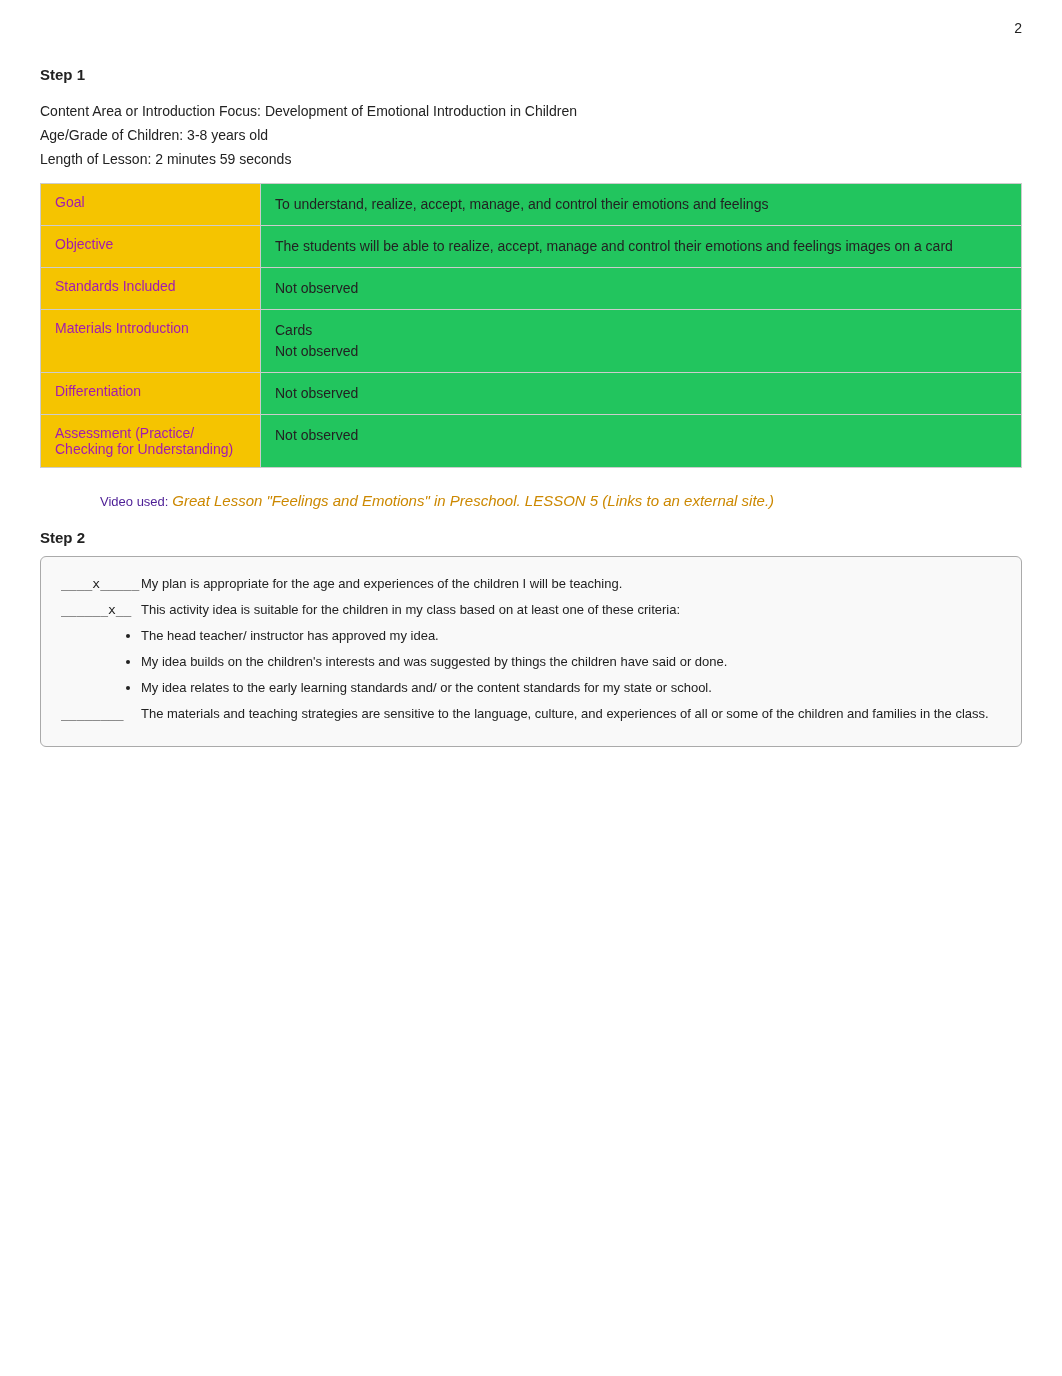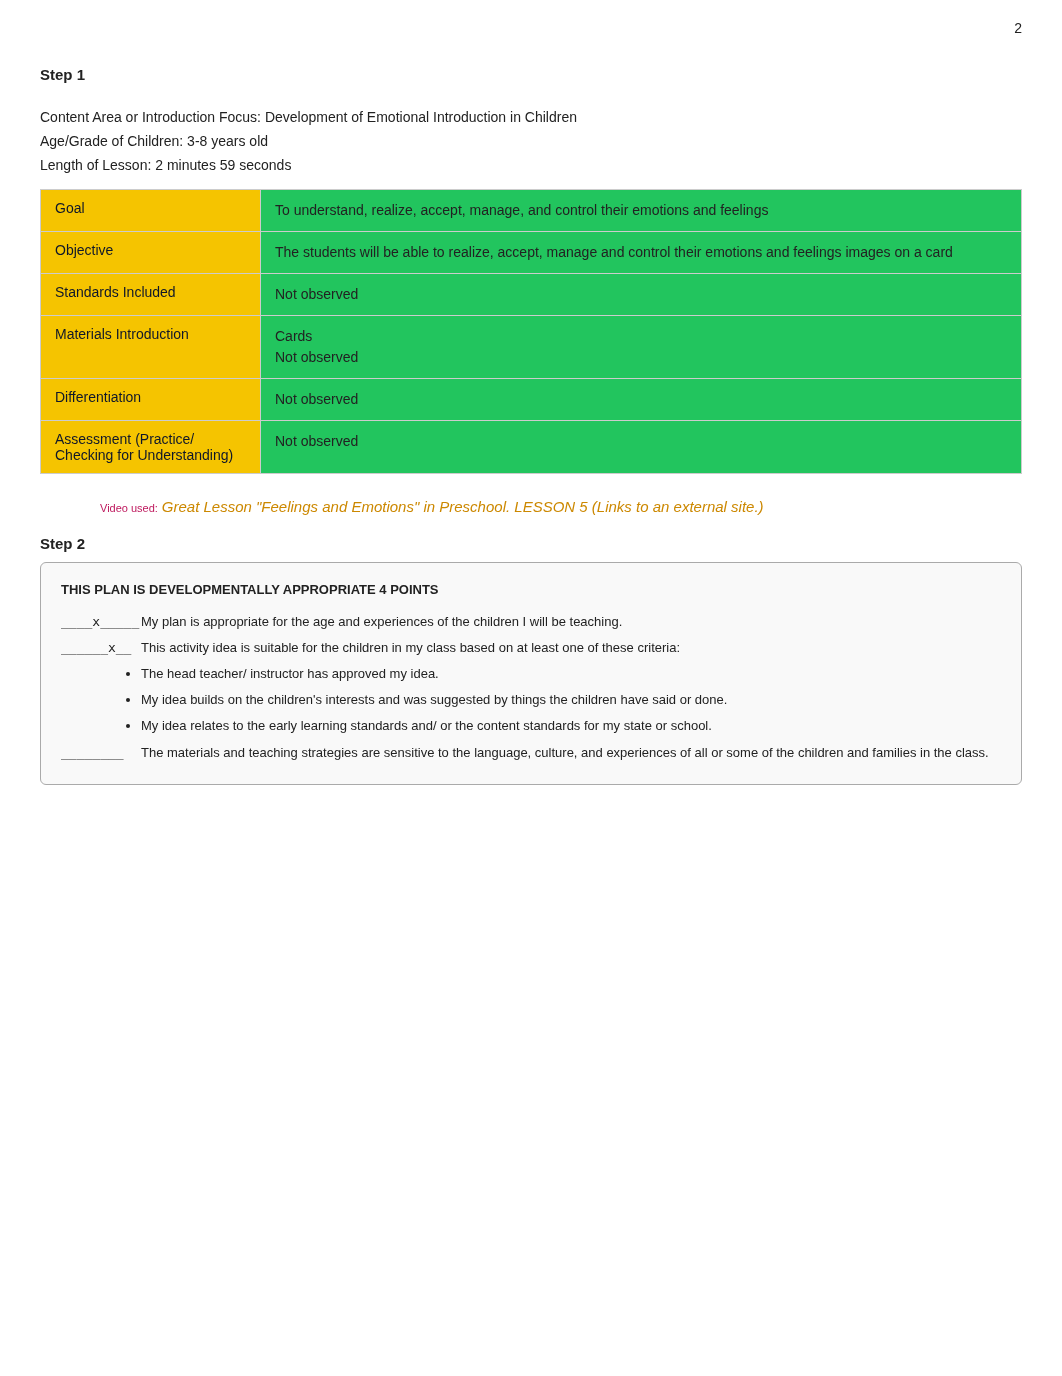--- a/index.html
+++ b/index.html
@@ -13,56 +13,56 @@
       margin: 0 auto;
     }
     .page-number {
       text-align: right;
       font-size: 14px;
       margin-bottom: 30px;
     }
     .step-title {
       font-weight: bold;
       font-size: 15px;
-      margin-bottom: 26px;
+      margin-bottom: 20px;
     }
     .meta-line {
       margin-bottom: 8px;
       font-size: 14px;
     }
     table.lesson-table {
       width: 100%;
       border-collapse: collapse;
       margin-top: 16px;
       margin-bottom: 24px;
     }
     table.lesson-table td {
       border: 1px solid #ccc;
       padding: 10px 14px;
       vertical-align: top;
     }
     table.lesson-table td.label-cell {
       background-color: #f5c400;
-      color: #0f172a;
+      color: #a21caf;
       font-weight: normal;
       width: 220px;
       font-size: 14px;
     }
     table.lesson-table td.value-cell {
       background-color: #22c55e;
       font-size: 14px;
       line-height: 1.5;
     }
     .video-section {
       margin: 20px 0 20px 60px;
       font-size: 14px;
     }
     .video-section span.prefix {
-      font-size: 11px;
-      color: #be185d;
+      font-size: 13px;
+      color: #4c1d95;
     }
     .video-link {
       font-style: italic;
       color: #cc8800;
       font-size: 15px;
     }
     .step2-title {
       font-weight: bold;
       font-size: 15px;
       margin-bottom: 10px;
@@ -155,21 +155,20 @@
 </table>
 
 <div class="video-section">
   <span class="prefix">Video used:</span>
   <span class="video-link">Great Lesson "Feelings and Emotions" in Preschool. LESSON 5 (Links to an external site.)</span>
 </div>
 
 <div class="step2-title">Step 2</div>
 
 <div class="dev-box">
-  <div class="box-title">THIS PLAN IS DEVELOPMENTALLY APPROPRIATE 4 POINTS</div>
 
   <div class="check-line">
     <span class="check-blank">____x_____</span>
     <span class="check-text">My plan is appropriate for the age and experiences of the children I will be teaching.</span>
   </div>
 
   <div class="check-line">
     <span class="check-blank">______x__</span>
     <span class="check-text">This activity idea is suitable for the children in my class based on at least one of these criteria:</span>
   </div>

